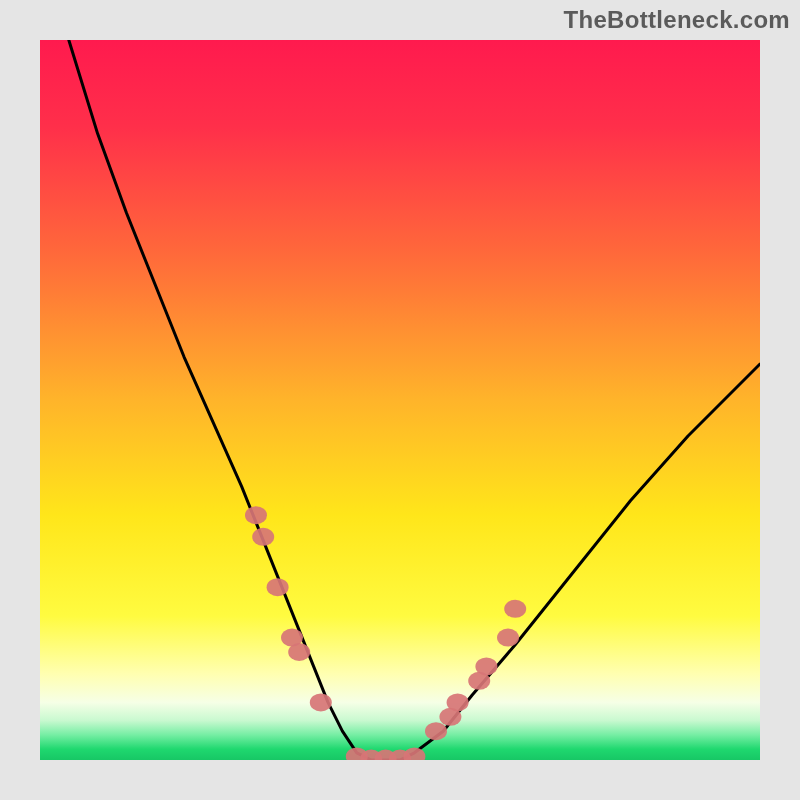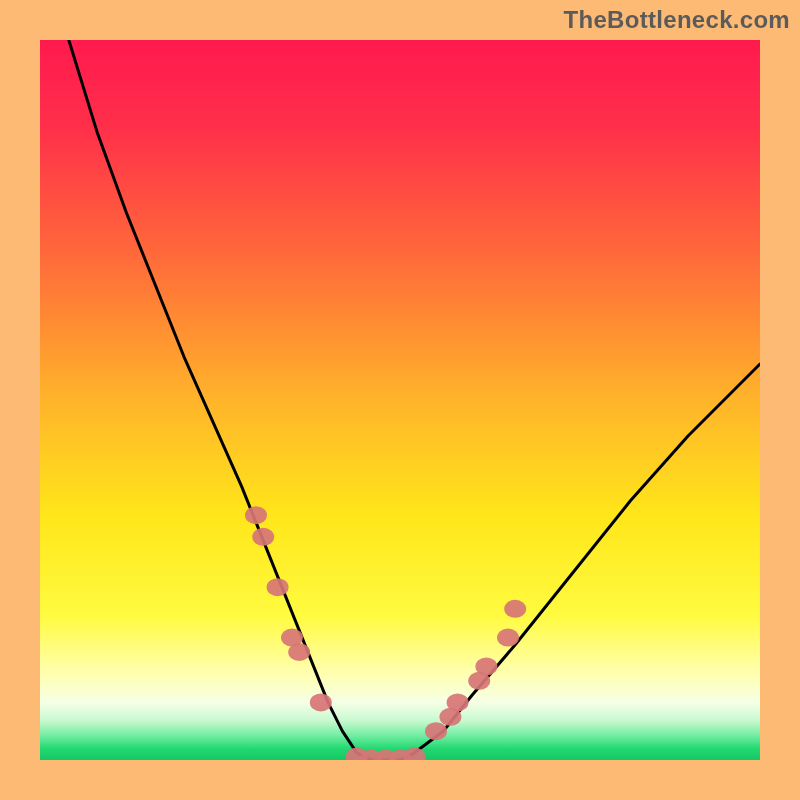--- a/index.html
+++ b/index.html
@@ -10,21 +10,21 @@
     background: #000;
     overflow: hidden;
     font-family: Arial, Helvetica, sans-serif;
   }
   .frame {
     position: absolute;
     left: 0;
     top: 0;
     width: 800px;
     height: 800px;
-    background: #fdba74;
+    background: #e5e5e5;
   }
   .plot-area {
     position: absolute;
     left: 40px;
     top: 40px;
     width: 720px;
     height: 720px;
     overflow: hidden;
   }
   .gradient {

